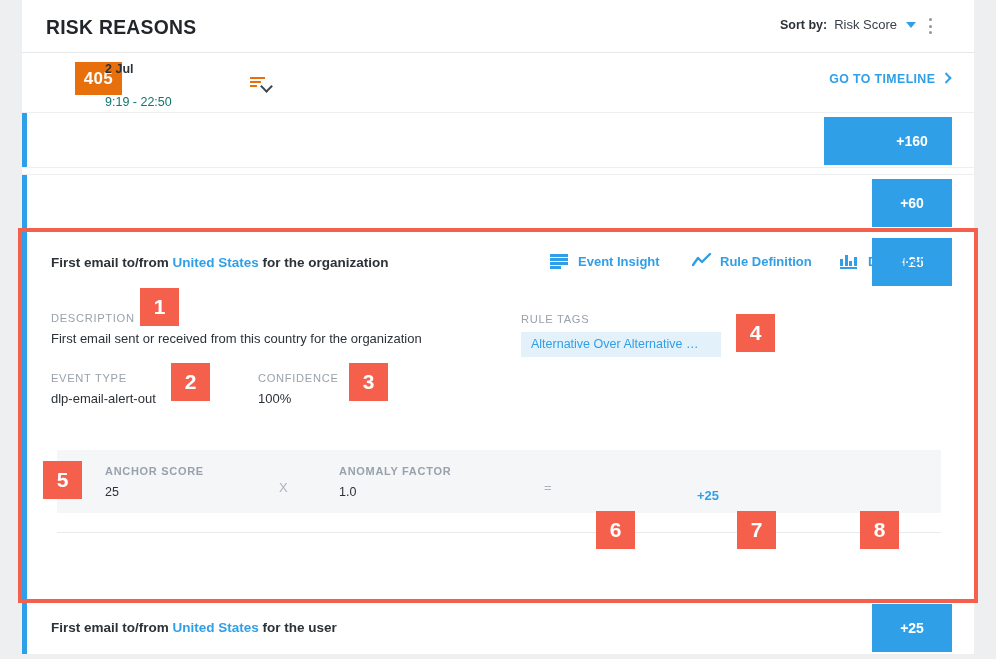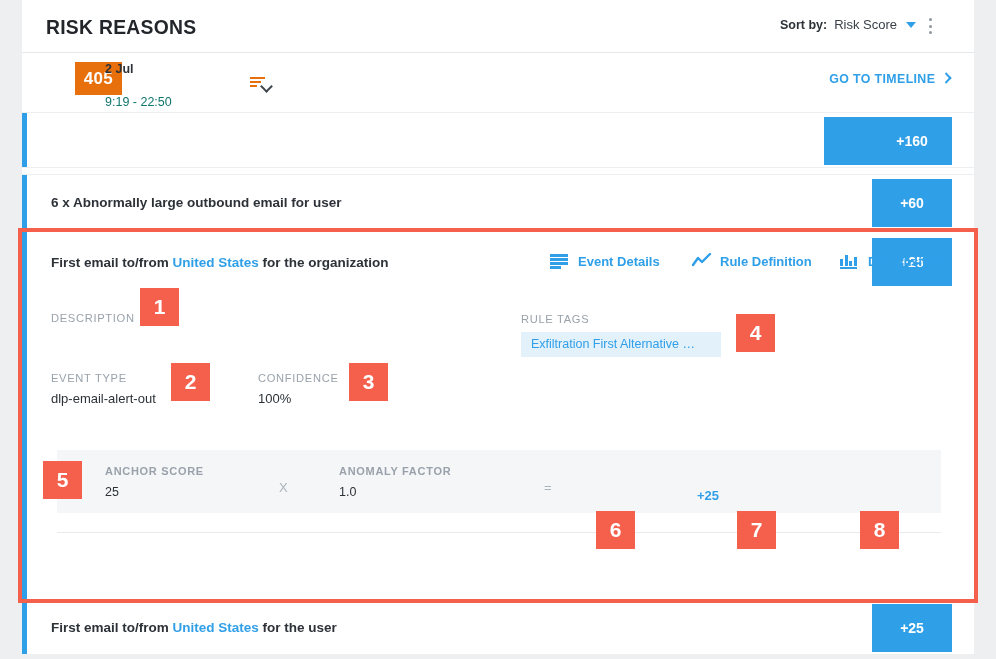--- a/index.html
+++ b/index.html
@@ -412,44 +412,42 @@
     <span class="goto-chev"></span>
   </div>
 
   <div class="reason-row" id="row-1">
     <div class="accent-bar"></div>
     <div class="pts-badge">+160</div>
   </div>
 
   <div class="reason-row" id="row-2">
     <div class="accent-bar"></div>
-    <div class="reason-text">
-      <span>6 x Abnormally large outbound email for user</span>
-    </div>
     <div class="pts-badge">+60</div>
   </div>
 
   <div class="reason-row" id="row-3">
     <div class="accent-bar"></div>
     <div class="reason-text">
       <span>First email to/from </span><span class="country">United States</span><span> for the organization</span>
     </div>
     <div class="pts-badge">+25</div>
 
     <div class="detail">
       <div class="field-label" id="lbl-description">DESCRIPTION</div>
+      <div class="field-value" id="val-description">First email sent or received from this country for the organization</div>
 
       <div class="field-label" id="lbl-eventtype">EVENT TYPE</div>
       <div class="field-value" id="val-eventtype">dlp-email-alert-out</div>
 
       <div class="field-label" id="lbl-confidence">CONFIDENCE</div>
       <div class="field-value" id="val-confidence">100%</div>
 
       <div class="field-label" id="lbl-ruletags">RULE TAGS</div>
-      <div class="tag-chip">Exfiltration First Alternative …</div>
+      <div class="tag-chip">Alternative Over Alternative …</div>
 
       <div class="score-strip">
         <div class="strip-col" id="col-anchor">
           <div class="strip-lbl">ANCHOR SCORE</div>
           <div class="strip-val">25</div>
         </div>
         <div class="strip-op" id="op-mult">X</div>
         <div class="strip-col" id="col-anomaly">
           <div class="strip-lbl">ANOMALY FACTOR</div>
           <div class="strip-val">1.0</div>
@@ -462,21 +460,21 @@
 
       <div class="actions"></div>
 
       <div class="action-link" id="act-event">
         <span class="ico ico-lines">
           <i></i>
             <i></i>
             <i></i>
             <i></i>
         </span>
-        <span>Event Details</span>
+        <span>Event Insight</span>
       </div>
 
       <div class="action-link" id="act-rule">
         <span class="ico">
           <svg width="20" height="16" viewBox="0 0 20 16">
             <polyline points="1,12 6,5 10,9 18,1" fill="none" stroke="#2f9fe8" stroke-width="2.4" stroke-linecap="round" stroke-linejoin="round"></polyline>
           </svg>
         </span>
         <span>Rule Definition</span>
       </div>

